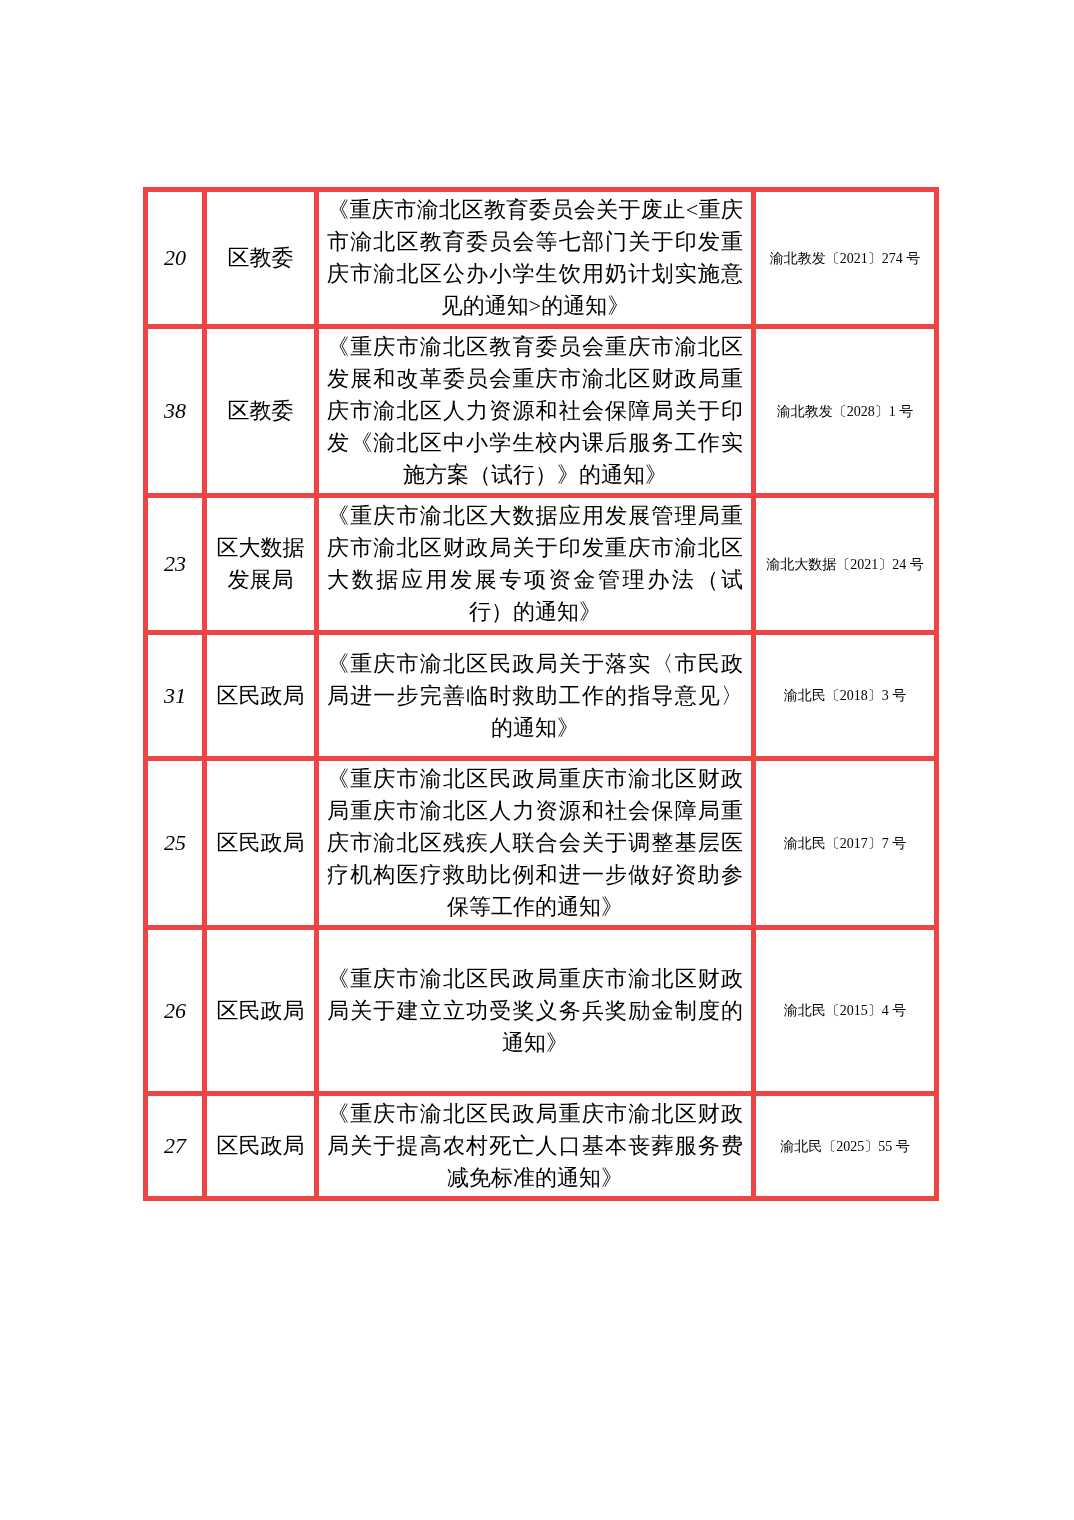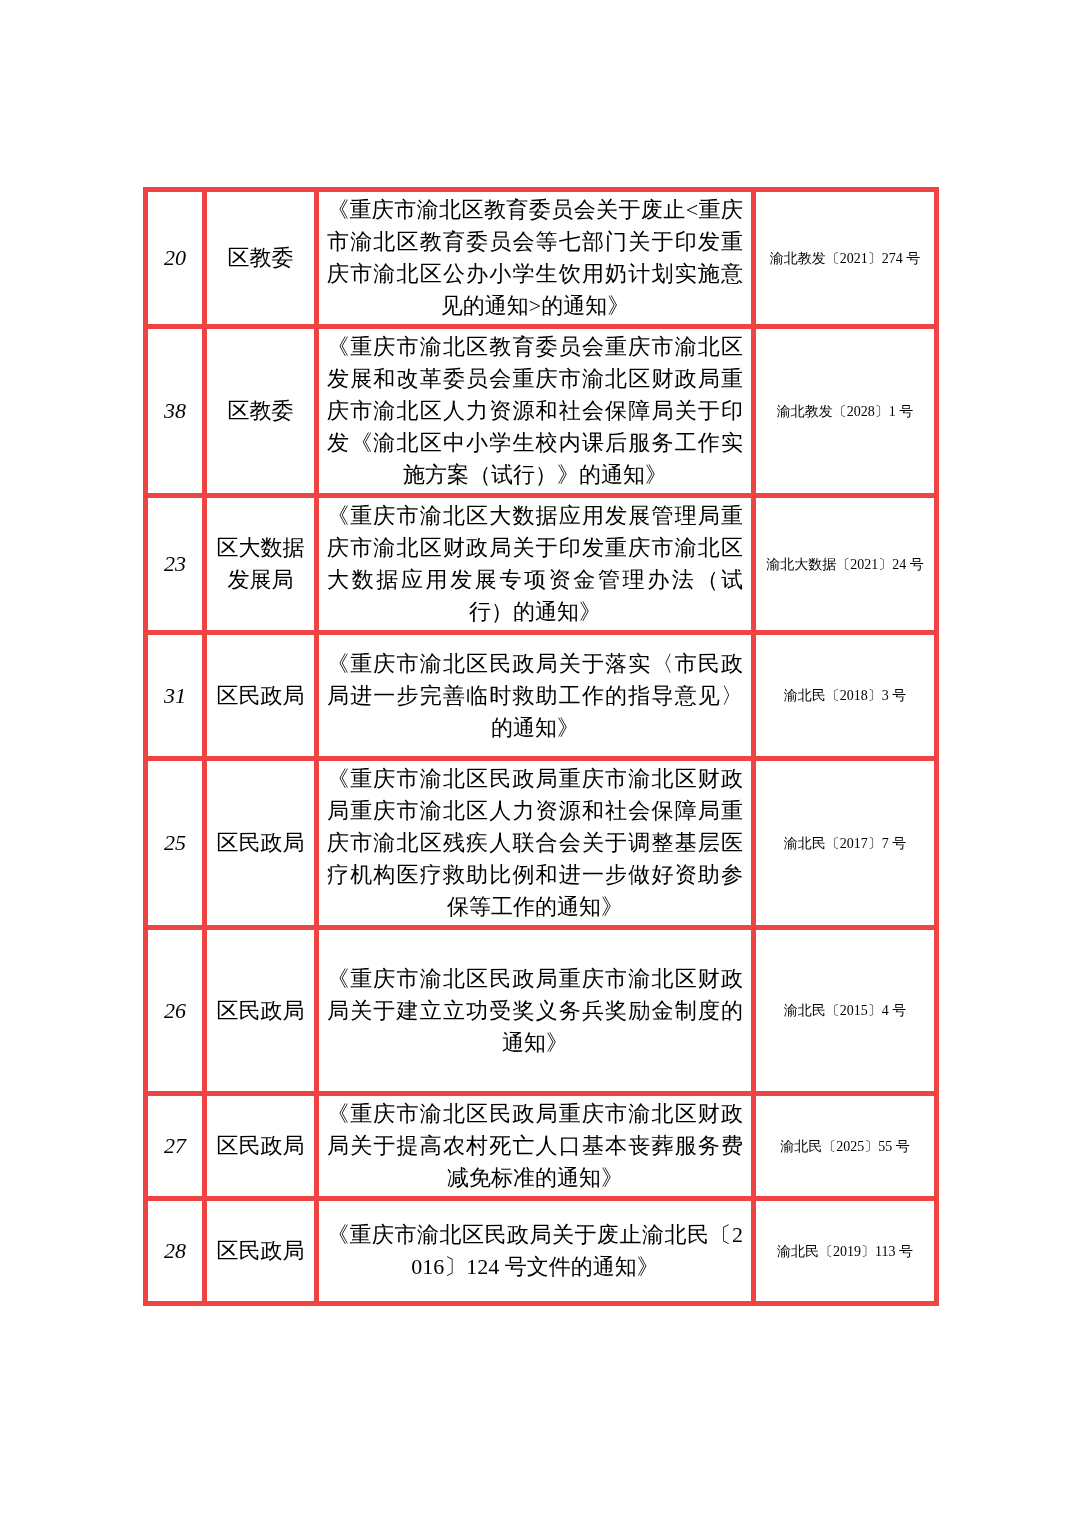--- a/index.html
+++ b/index.html
@@ -130,21 +130,15 @@
     <td class="cell-doc">渝北民〔2015〕4 号</td>
   </tr>
 
   <tr>
     <td class="cell-no">27</td>
     <td class="cell-dept">区民政局</td>
     <td class="cell-title">《重庆市渝北区民政局重庆市渝北区财政局关于提高农村死亡人口基本丧葬服务费减免标准的通知》</td>
     <td class="cell-doc">渝北民〔2025〕55 号</td>
   </tr>
 
-  <tr>
-    <td class="cell-no">28</td>
-    <td class="cell-dept">区民政局</td>
-    <td class="cell-title">《重庆市渝北区民政局关于废止渝北民〔2016〕124 号文件的通知》</td>
-    <td class="cell-doc">渝北民〔2019〕113 号</td>
-  </tr>
 </tbody>
   </table>
 </div>
 
 </body></html>

